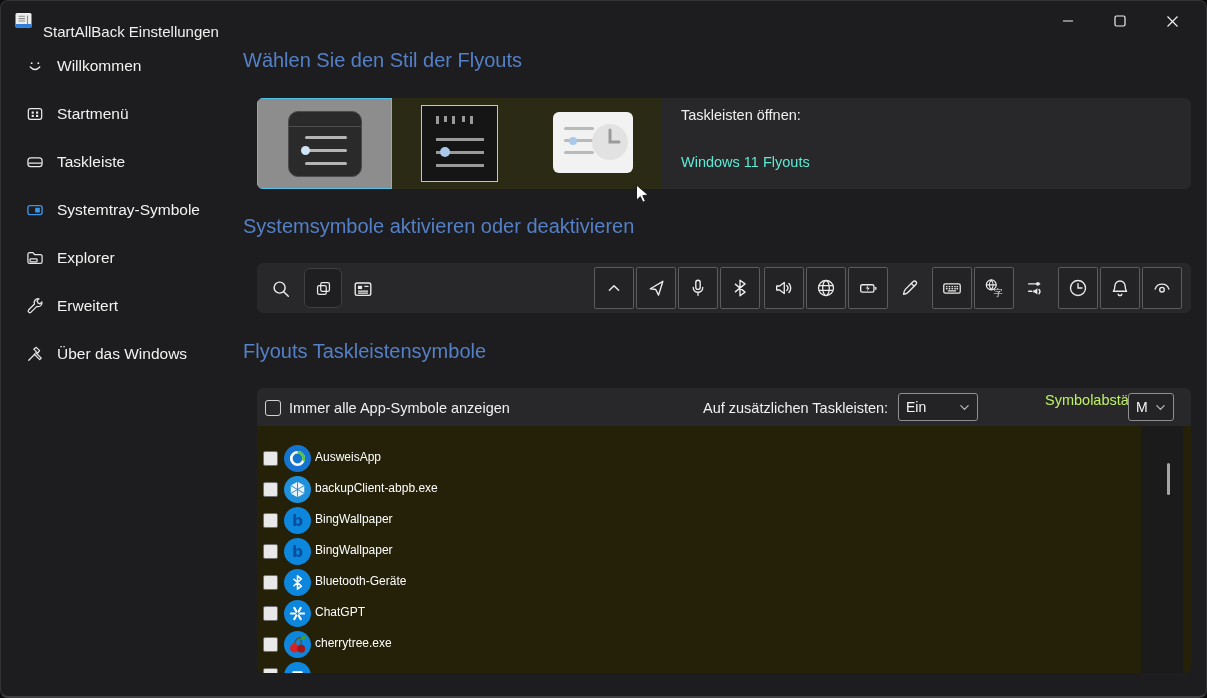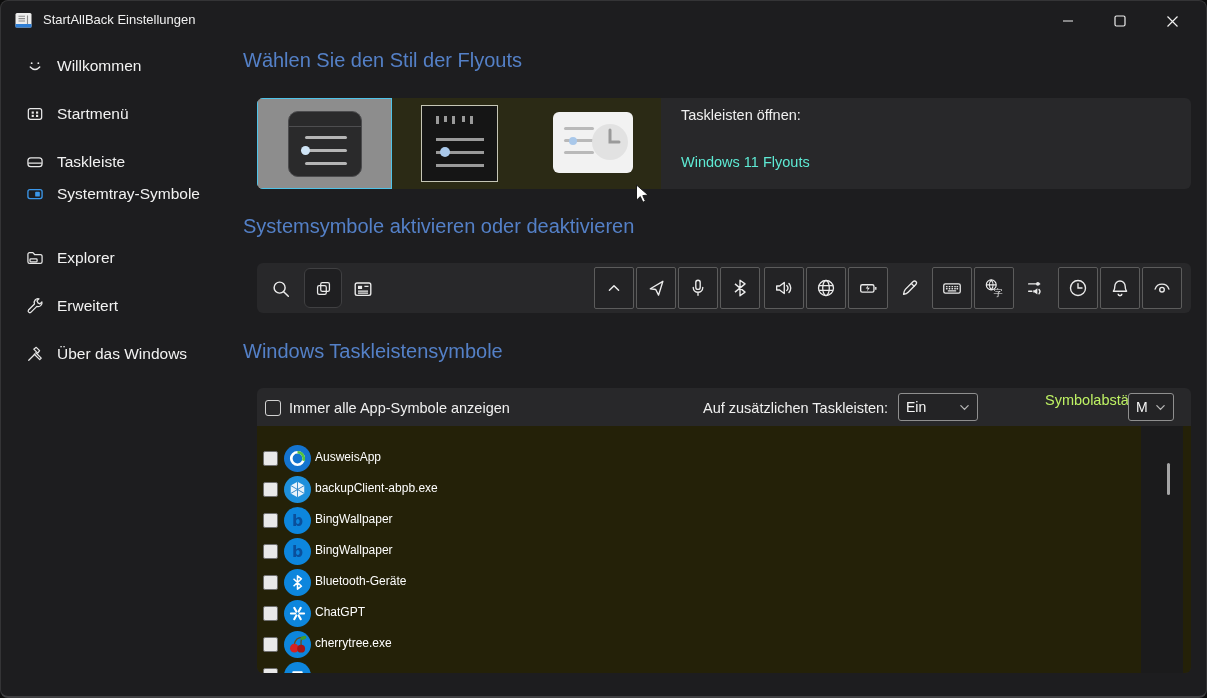--- a/index.html
+++ b/index.html
@@ -3,21 +3,21 @@
 <meta charset="utf-8">
 <style>
   * { margin:0; padding:0; box-sizing:border-box; }
   html,body { width:1207px; height:698px; background:#0d0d0d; font-family:"Liberation Sans", sans-serif; }
   .window { position:absolute; left:0; top:0; width:1207px; height:698px; background:#1d1d1f;
             border-radius:8px; border:1px solid #343436; border-bottom:2px solid #3f3f41; overflow:hidden; }
 
   
   .titlebar { position:absolute; left:0; top:0; width:100%; height:40px; }
   .app-icon { position:absolute; left:13px; top:10px; width:19px; height:19px; }
-  .title-text { position:absolute; left:42px; top:11px; font-size:13px; color:#f0f0f0; }
+  .title-text { position:absolute; left:42px; top:22px; font-size:15px; color:#f0f0f0; }
   .win-controls { position:absolute; right:8px; top:0; height:40px; display:flex; }
   .win-btn { width:52px; height:40px; display:flex; align-items:center; justify-content:center; color:#f0f0f0; }
 
   
   .sidebar { position:absolute; left:0; top:44px; width:240px; }
   .side-item { position:absolute; left:0; width:240px; height:36px; display:flex; align-items:center; cursor:default;padding-left:30px; }
   .side-item .sicon { position:absolute; left:24px; width:20px; height:20px; }
   .side-item .slabel { position:absolute; left:56px; font-size:15.5px; color:#f2f2f2; }
 
   
@@ -130,21 +130,21 @@
     </div>
     <div class="side-item" style="top:99px">
       <span class="sicon">
         <svg viewBox="0 0 24 24" fill="none" stroke="#e8e8e8" stroke-width="1.5">
             <rect x="3.5" y="7" width="17" height="10.5" rx="3.5"></rect>
             <path d="M3.8 13.2h16.4"></path>
           </svg>
       </span>
       <span class="slabel">Taskleiste</span>
     </div>
-    <div class="side-item" style="top:131px">
+    <div class="side-item" style="top:147px">
       <span class="sicon">
         <svg viewBox="0 0 24 24" fill="none" stroke="#3b97ea" stroke-width="1.6">
             <rect x="3.5" y="6.8" width="17" height="10.8" rx="2.5"></rect>
             <rect x="12.2" y="9.4" width="5.6" height="5.6" rx="1" fill="#3b97ea" stroke="none"></rect>
           </svg>
       </span>
       <span class="slabel">Systemtray-Symbole</span>
     </div>
     <div class="side-item" style="top:195px">
       <span class="sicon">
@@ -321,21 +321,21 @@
         </svg>
       </div>
     <div class="tbtn boxed" style="left:885px">
         <svg viewBox="0 0 24 24" fill="none" stroke="#eaeaea" stroke-width="1.5" stroke-linecap="round">
           <path d="M4.5 13.2a7.9 7.9 0 0 1 15 0"></path>
           <circle cx="12" cy="13.8" r="2.5"></circle>
         </svg>
       </div>
   </section>
 
-  <h2 class="heading" style="top:339px">Windows Taskleistensymbole</h2>
+  <h2 class="heading" style="top:339px">Flyouts Taskleistensymbole</h2>
 
   <section class="panel" style="top:387px;height:285px">
     <div class="hdr-check"></div>
     <div class="hdr-label">Immer alle App-Symbole anzeigen</div>
 
     <div class="hdr-label2">Auf zusätzlichen Taskleisten:</div>
     <div class="selectbox sel-ein">
       <span>Ein</span>
       <svg class="chev" viewBox="0 0 12 12">
           <path d="M2 4l4 4 4-4" stroke="#b8b8b8" stroke-width="1.4" fill="none" stroke-linecap="round"></path>

